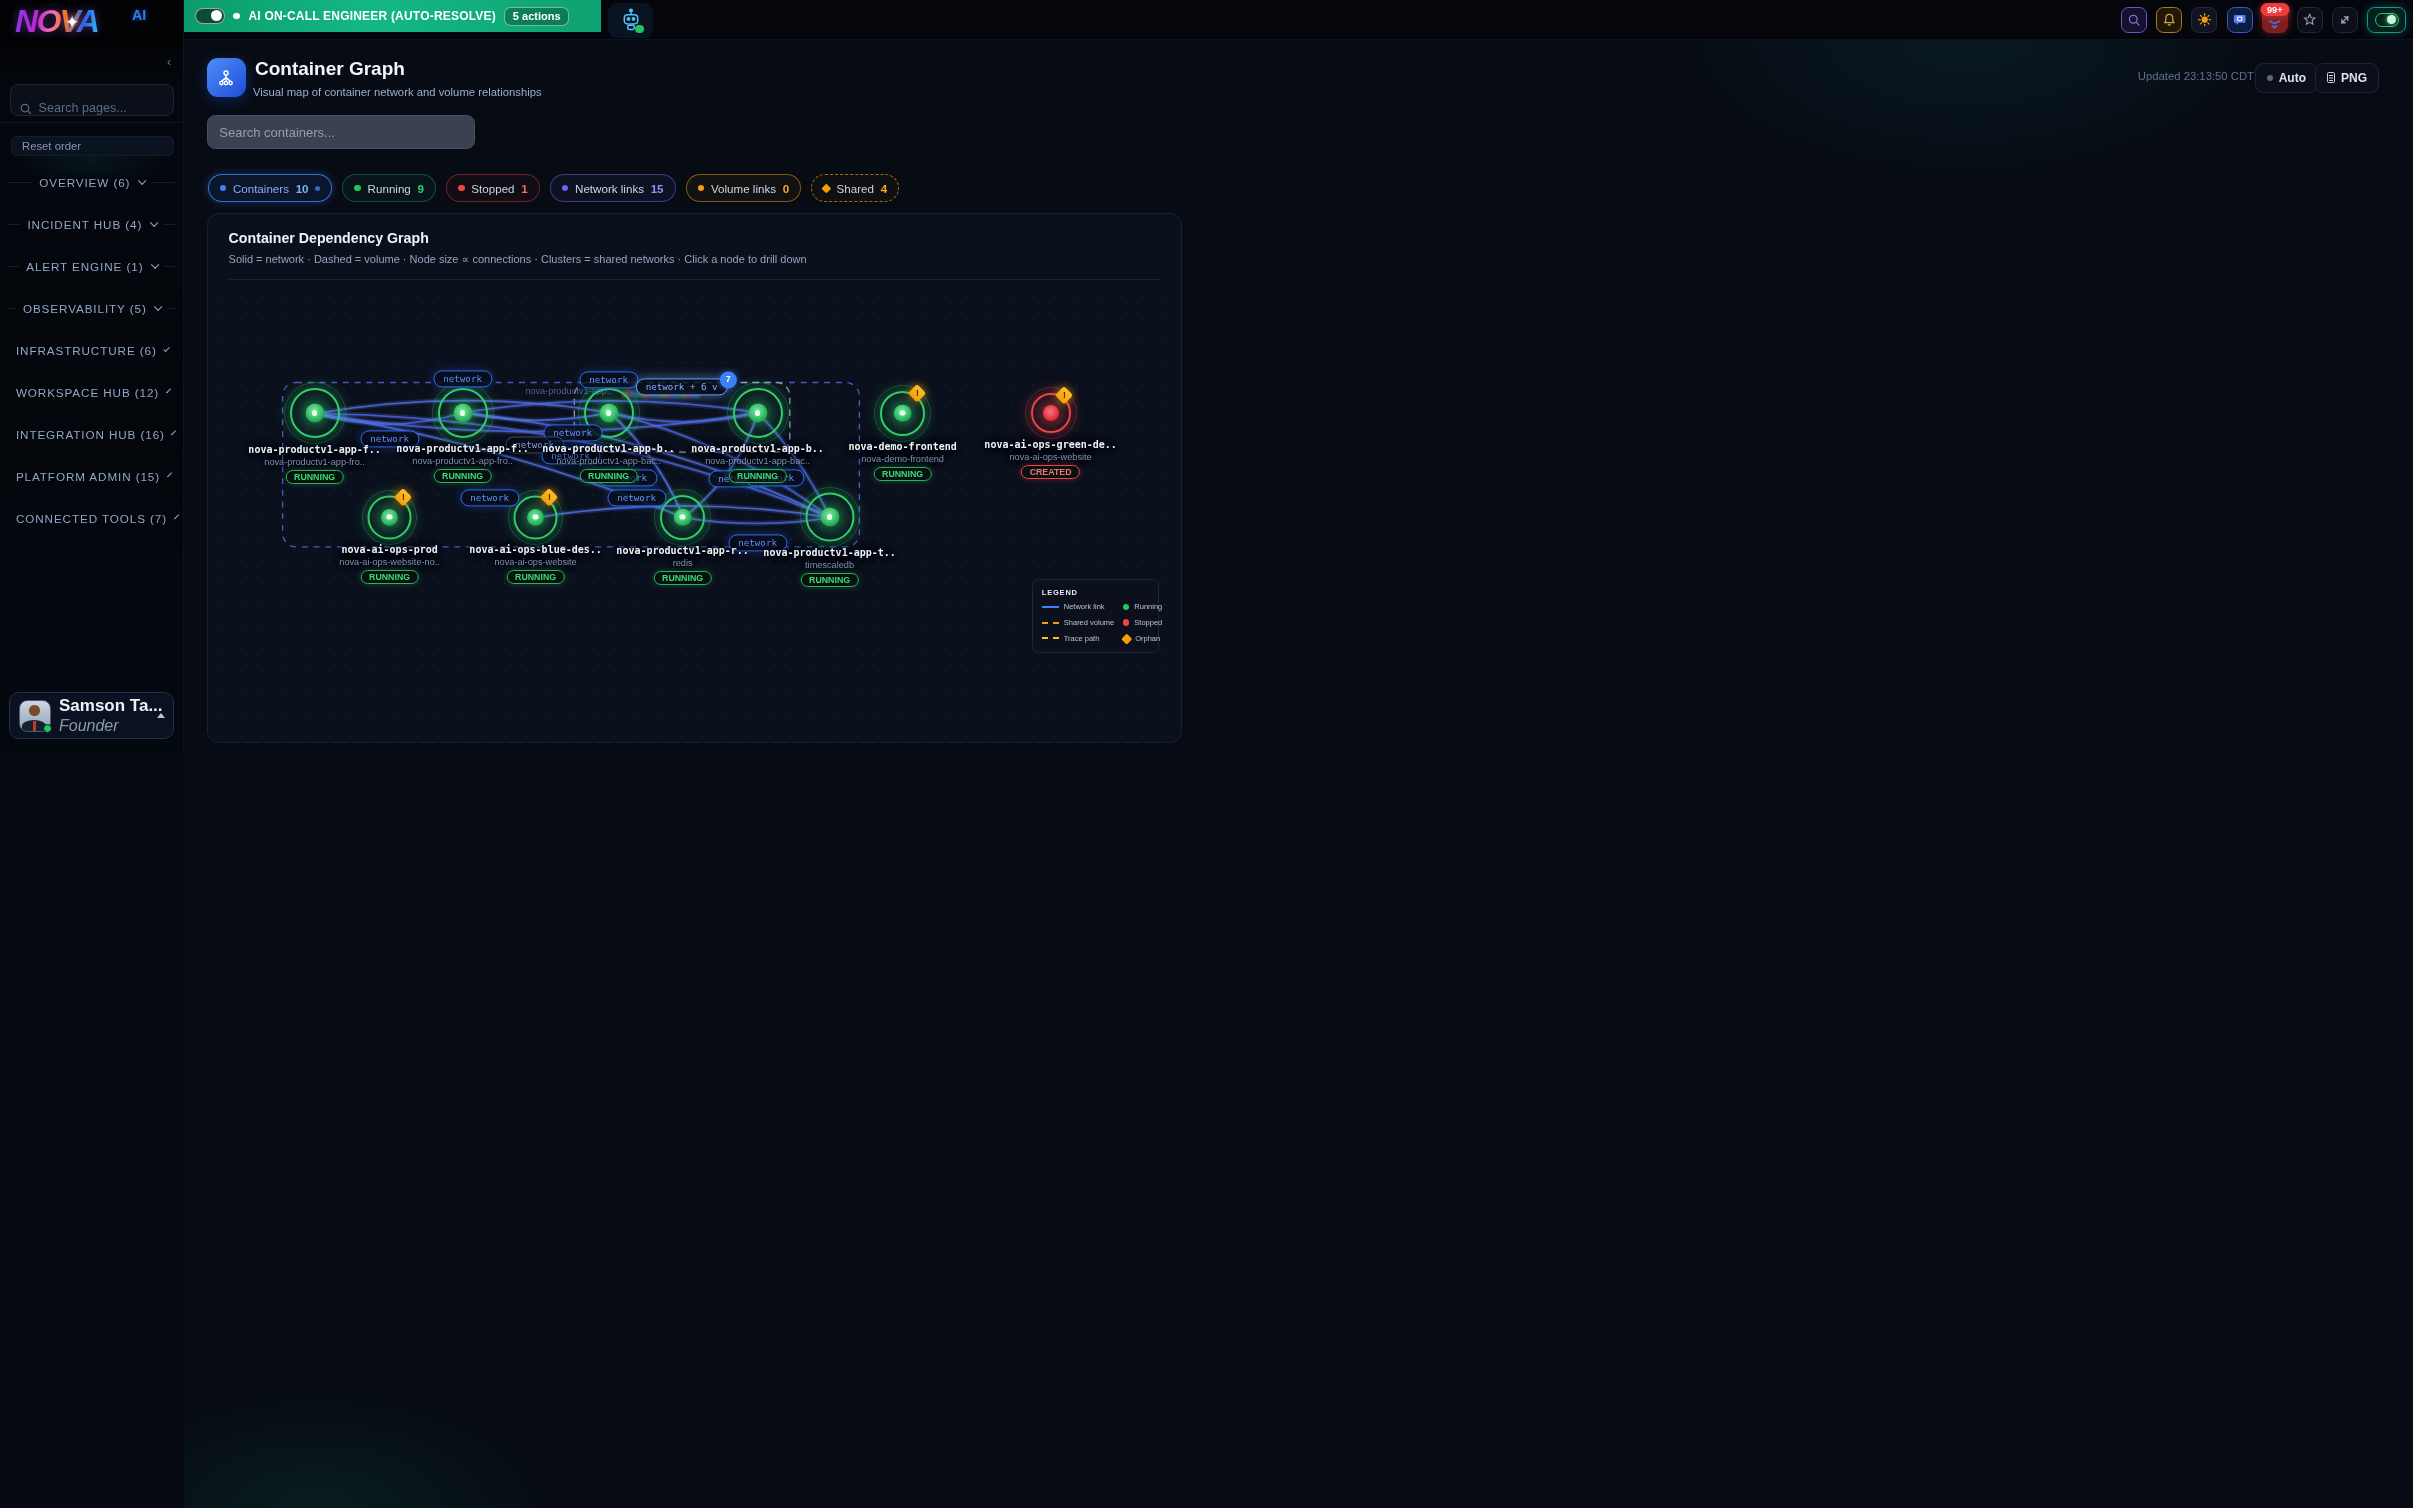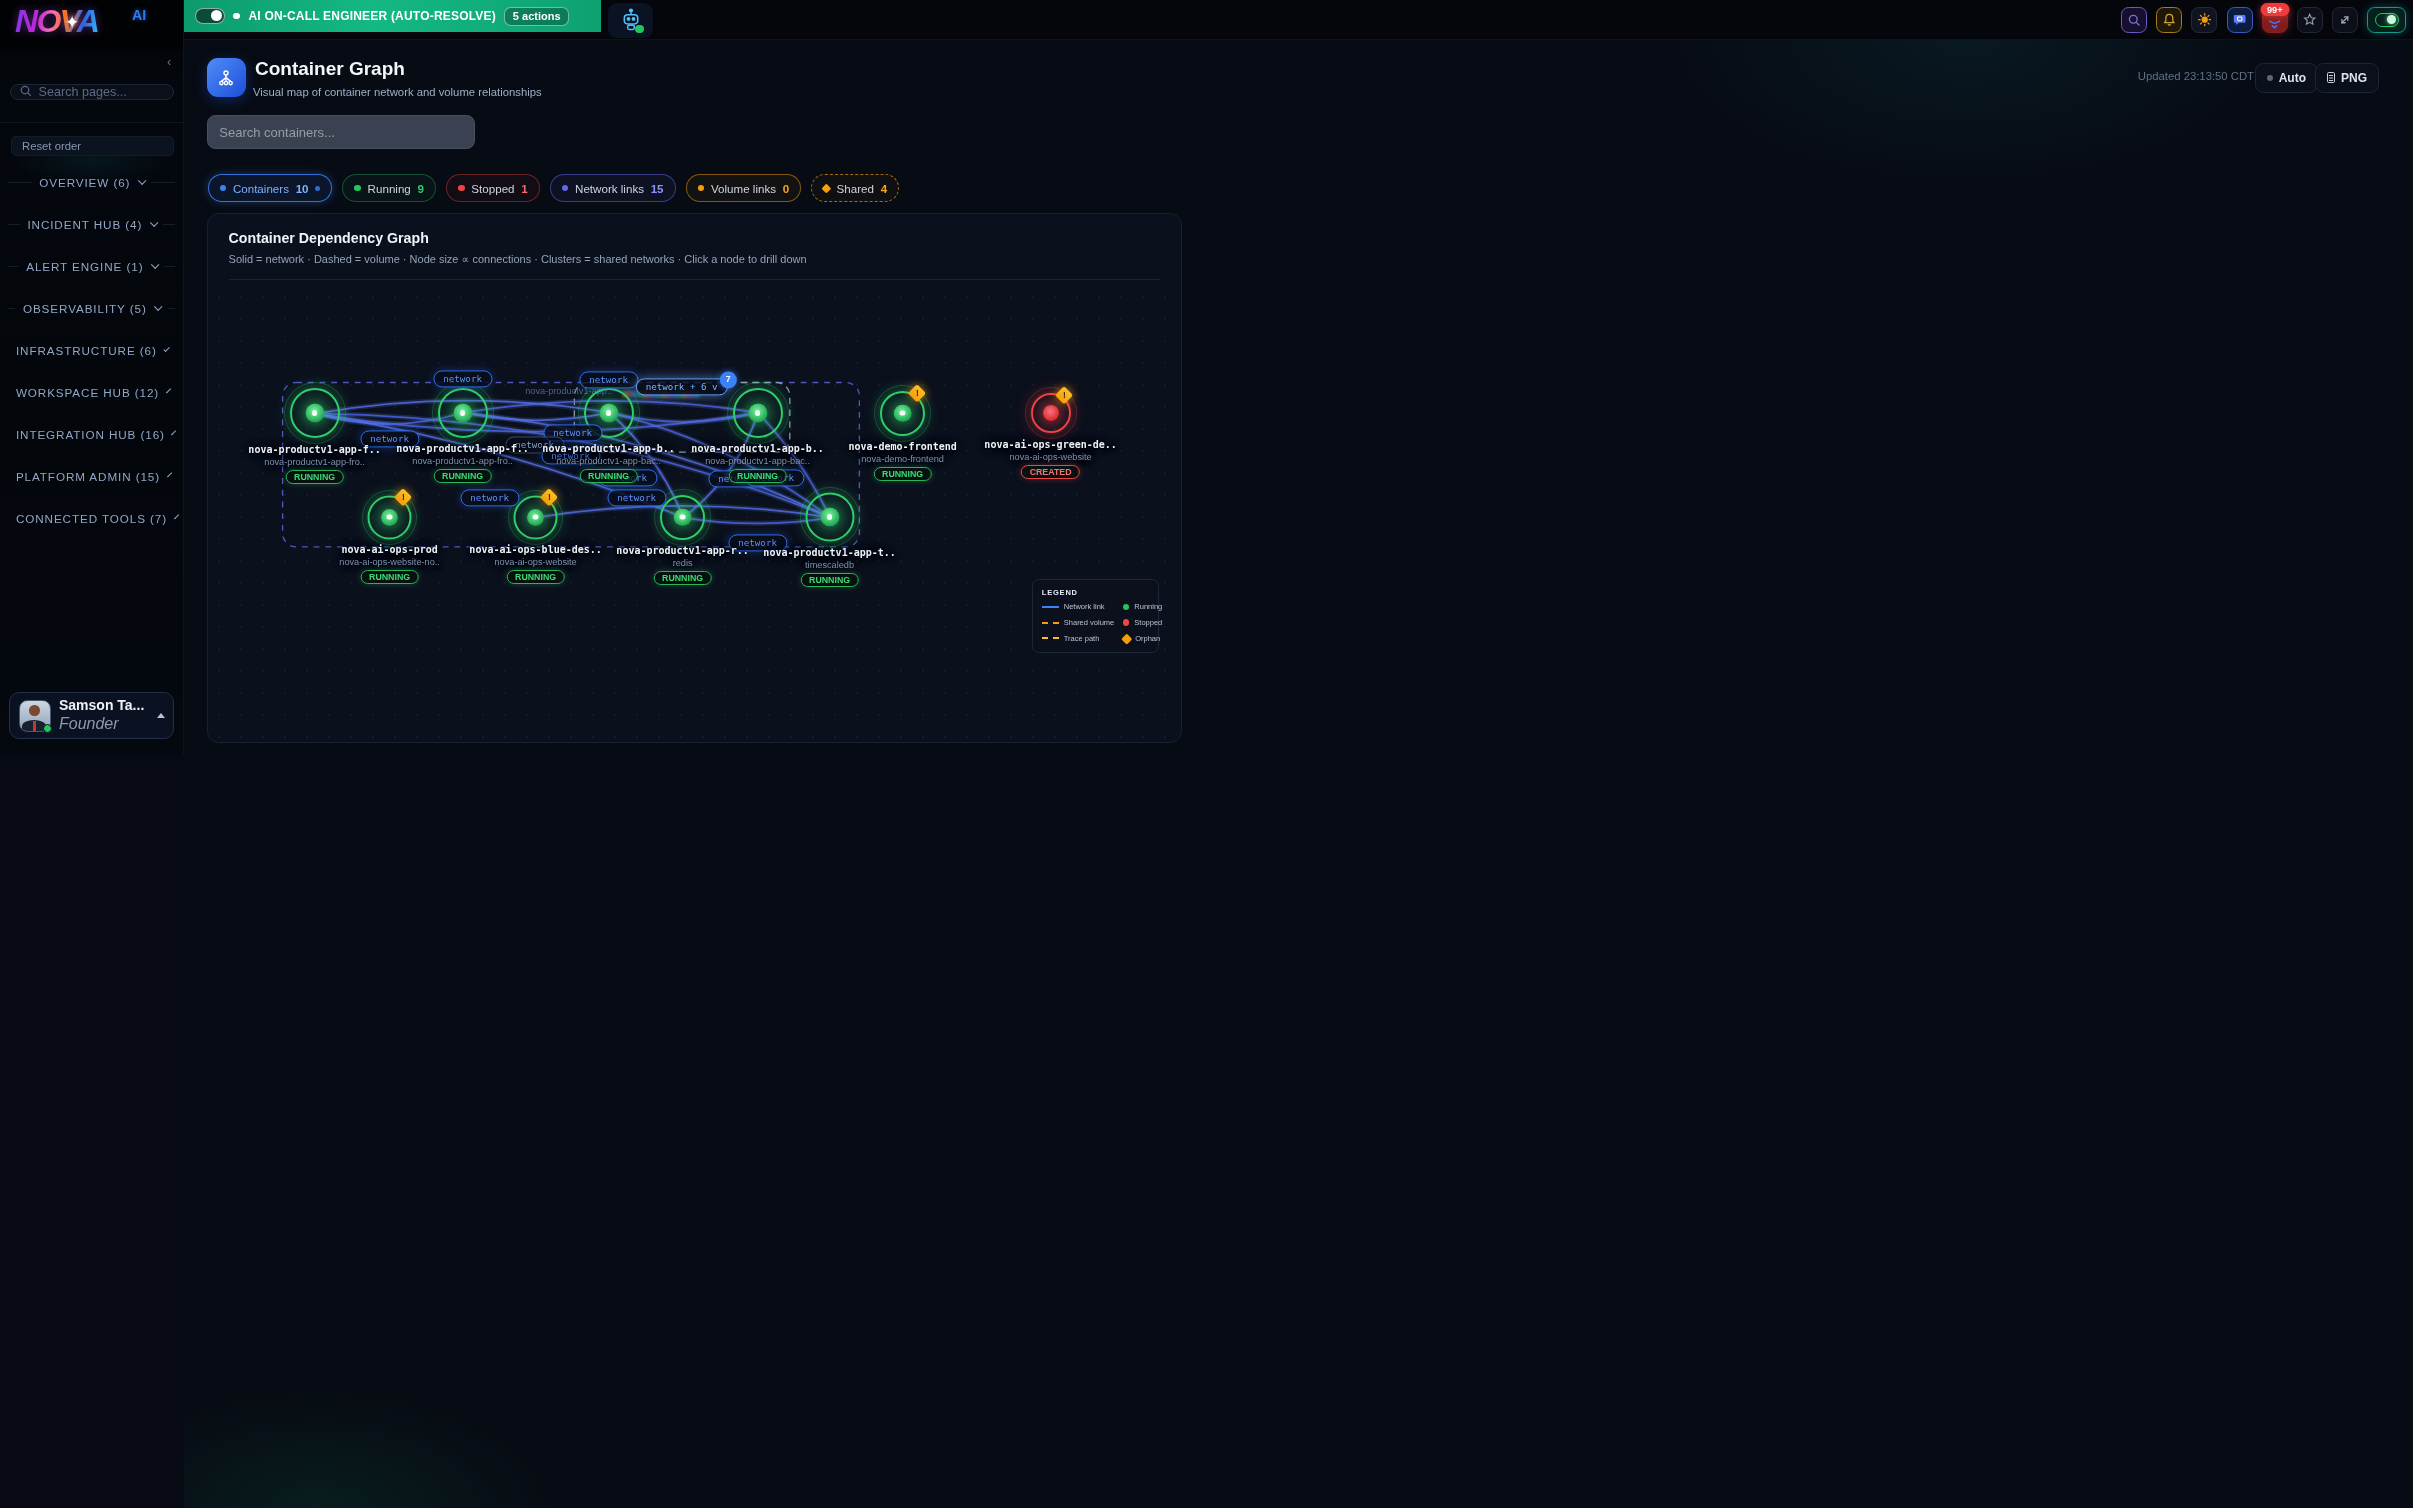--- a/index.html
+++ b/index.html
@@ -13,22 +13,22 @@
   .logo-area { position:relative; height:49px; background:#010204; overflow:hidden; }
   .logo-word { position:absolute; left:15px; top:3.4px; font-size:32px; font-weight:900; font-style:italic;
     letter-spacing:-1.7px; background:linear-gradient(100deg,#7c3aed 0%,#c026d3 28%,#f472b6 45%,#f97316 58%,#2563eb 80%,#38bdf8 100%);
     -webkit-background-clip:text; background-clip:text; color:transparent;
     text-shadow:none; filter:drop-shadow(0 0 5px rgba(168,85,247,.45)); }
   .logo-star { position:absolute; left:65px; top:11.7px; color:#fff; font-size:17px;
     text-shadow:0 0 6.7px #ffb199,0 0 13.4px #ff7b54; }
   .logo-ai { position:absolute; left:132px; top:6.7px; font-size:14.2px; font-weight:900; color:#2f7bf0;
     text-shadow:0 0 5px rgba(59,130,246,.6); }
   .collapse { position:absolute; right:11.7px; top:55px; color:#64748b; font-size:12.6px; cursor:pointer; }
-  .side-search { position:absolute; left:10px; top:84px; width:164px; height:16px;
-    border:0.8px solid #1d2737; border-radius:8.4px; background:#0a0f1a; display:flex; align-items:flex-start;
+  .side-search { position:absolute; left:10px; top:84px; width:164px; height:32px;
+    border:0.8px solid #1d2737; border-radius:8.4px; background:#0a0f1a; display:flex; align-items:flex-end;
     gap:6.7px; padding:0 9.2px; }
   .side-search input { flex:1; background:transparent; border:0; outline:none; color:#aebacb;
     font-size:12.6px; font-family:inherit; min-width:0; }
   .side-search input::placeholder { color:#5a6b84; }
   .side-divider { position:absolute; left:0; right:0; top:122px; height:0.8px; background:#10161f; }
   .side-glow { position:absolute; left:0; right:0; top:126px; height:75px; pointer-events:none;
     background:radial-gradient(117px 38px at 50% 45%, rgba(20,120,130,.14), transparent 70%); }
   .reset-btn { position:absolute; left:11px; top:136px; width:163px; height:20px; background:#0c1320;
     border:0.8px solid #141c2b; border-radius:5px; color:#8695ad; font-size:11.3px; display:flex;
     align-items:center; padding:0 10px; cursor:pointer; }
@@ -43,21 +43,21 @@
     gap:8.4px; padding:0 8.4px; cursor:pointer; }
   .avatar { position:relative; width:32px; height:32px; border-radius:8.4px; border:1.7px solid #49586e;
     background:linear-gradient(180deg,#cdd6e2,#8fa2b8); overflow:visible; flex:0 0 auto; }
   .avatar .crop { position:absolute; inset:0; border-radius:6.7px; overflow:hidden; }
   .av-head { position:absolute; top:4.2px; left:9.2px; width:11px; height:11.7px; border-radius:50%; background:#7a4a2e; }
   .av-body { position:absolute; bottom:-2.5px; left:2.5px; width:24px; height:12.6px; border-radius:50% 50% 0 0; background:#16202e; }
   .av-tie { position:absolute; bottom:0; left:13.4px; width:3.4px; height:9.2px; background:#c0392b; }
   .av-dot { position:absolute; right:-2.5px; bottom:-2.5px; width:9.2px; height:9.2px; border-radius:50%;
     background:#22c55e; border:1.7px solid #0a1222; }
   .user-meta { line-height:1.25; min-width:0; }
-  .user-name { font-size:14px; font-weight:700; color:#eef2f8; white-space:nowrap; }
+  .user-name { font-size:17px; font-weight:700; color:#eef2f8; white-space:nowrap; }
   .user-role { font-size:16px; color:#8c99ad;font-style:italic; }
   .user-caret { margin-left:auto; width:0; height:0; border-left:4.2px solid transparent;
     border-right:4.2px solid transparent; border-bottom:5.9px solid #b9c3d4; }
 
   
   #topbar { position:absolute; left:184px; top:0; right:0; height:40px; background:#04060c; z-index:15;
     border-bottom:0.8px solid #0d1220; }
   .banner { position:absolute; left:0; top:0; width:417px; height:32px;
     background:linear-gradient(90deg,#0d9a6c,#14b885 45%,#0ea171); display:flex; align-items:center;
     gap:8.4px; padding:0 11px; }

